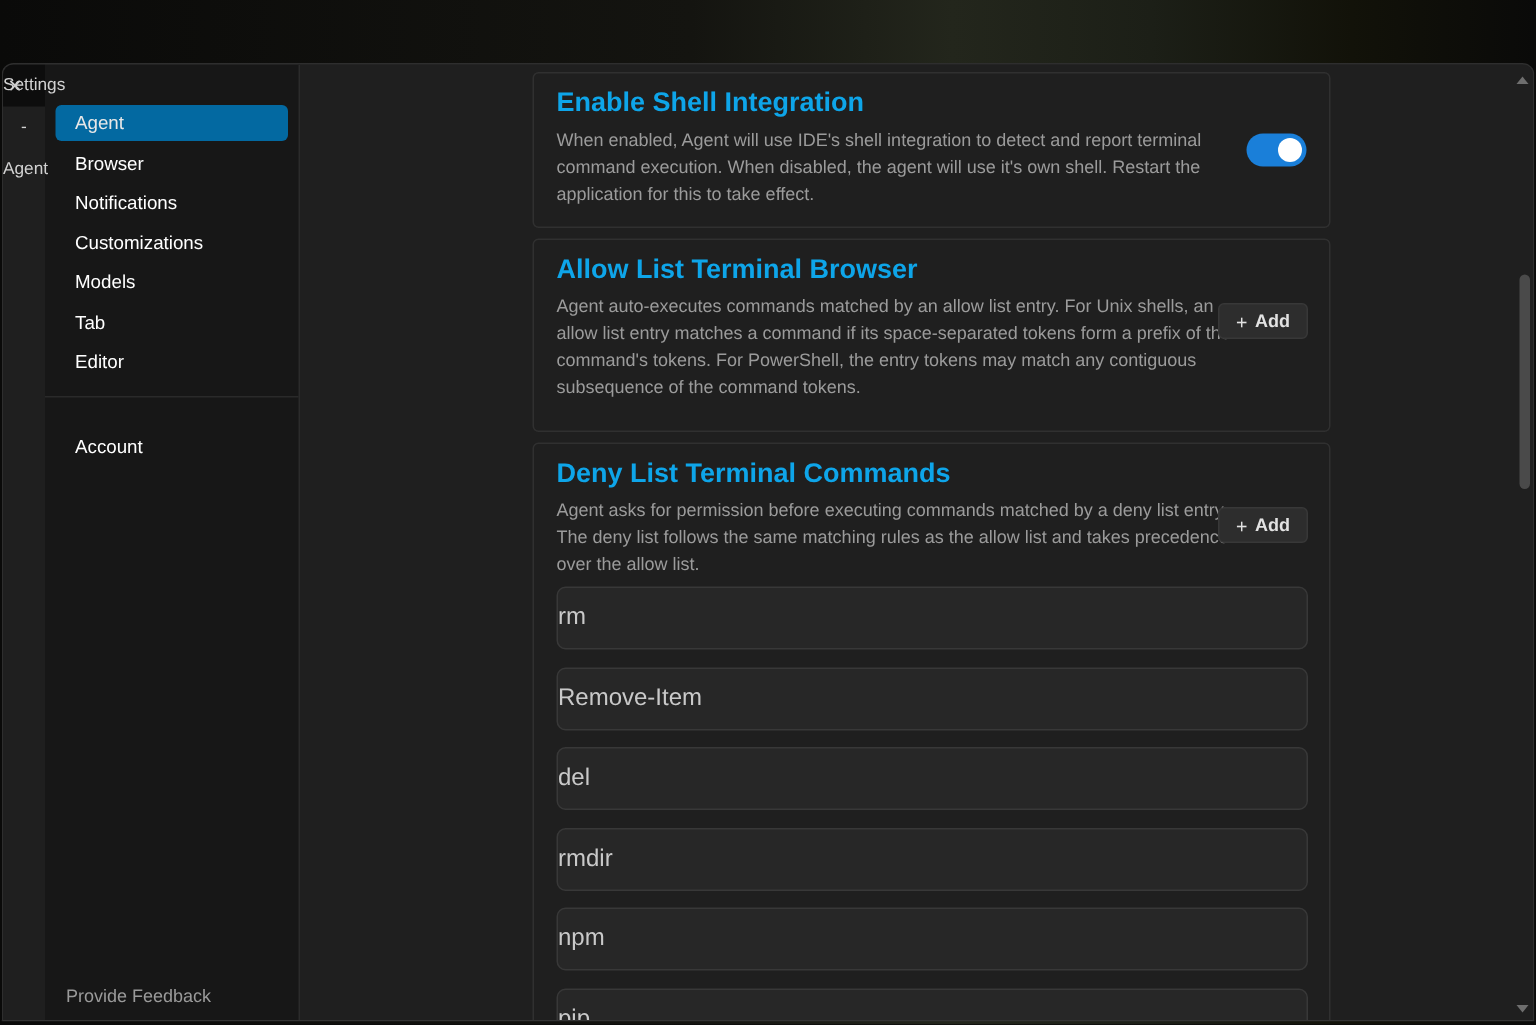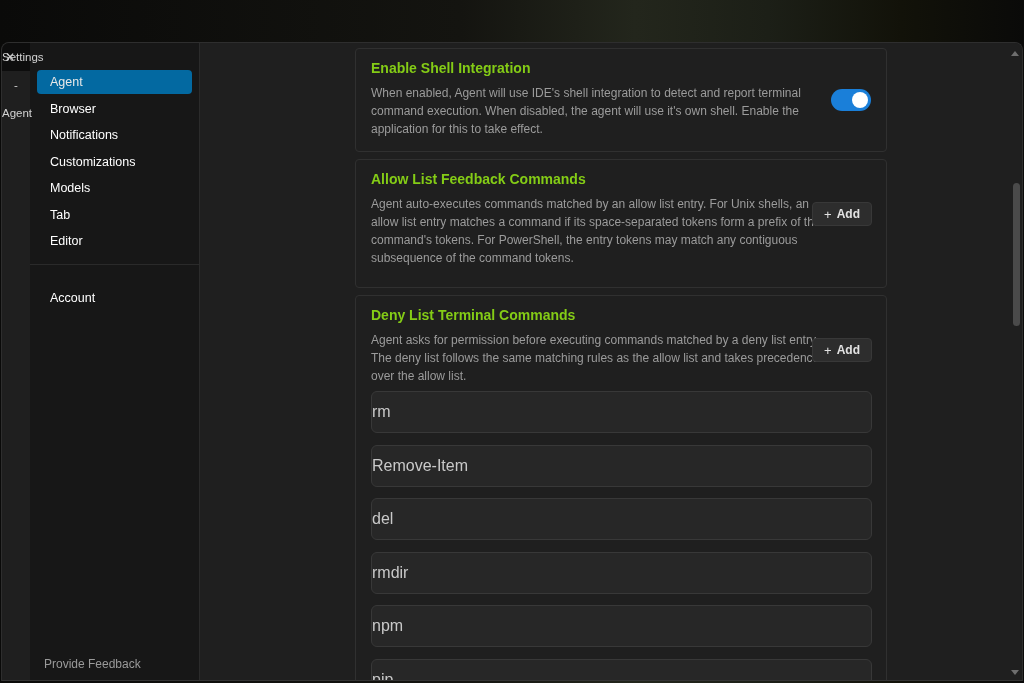--- a/index.html
+++ b/index.html
@@ -29,21 +29,21 @@
   .nav-item.selected { background:#0369a1; color:#e8e8e8; }
   .sidebar-divider { height:1px; background:#2a2a2a; margin-top:8px; }
   .account-item { margin-top:21px;align-items:center; }
   .feedback { margin-top:auto; padding:0 0 9px 14px; font-size:12px; color:#9a9a9a; cursor:default; }
   
   .content { position:relative; flex:1; background:#1f1f1f; overflow:hidden; }
   .cards { position:absolute; left:155px; top:5px; width:532px; display:flex; flex-direction:column; gap:7px; }
   .card { position:relative; border:1px solid #303030; border-radius:4px; background:#1f1f1f;
           padding:11px 14px 13px 15px; }
   .card-2 { padding-bottom:20px; }
-  .card-title { font-size:14px; font-weight:700; color:#84cc16; line-height:16px; margin-bottom:8px; }
+  .card-title { font-size:18px; font-weight:700; color:#0ea5e9; line-height:16px; margin-bottom:8px; }
   .card-desc { font-size:12px; line-height:18px; color:#9b9b9b; width:452px; }
   
   .toggle { position:absolute; right:15px; top:50%; transform:translateY(-50%);
             width:40px; height:22px; border-radius:11px; background:#1a7fd9; cursor:pointer; }
   .toggle .knob { position:absolute; right:3px; top:3px; width:16px; height:16px;
                   border-radius:50%; background:#ffffff; }
   
   .add-btn { position:absolute; right:14px; top:42px; height:24px; padding:0 11px;
              background:#2d2d2d; border:1px solid #383838; border-radius:4px;
              color:#e2e2e2; font-size:12px; font-weight:700; display:flex; align-items:center; gap:5px;
@@ -114,28 +114,28 @@
           <span>Account</span>
         </div>
         <div class="feedback">Provide Feedback</div>
       </div>
 
       <div class="content">
         <div class="cards">
 
           <div class="card">
             <div class="card-title">Enable Shell Integration</div>
-            <div class="card-desc">When enabled, Agent will use IDE's shell integration to detect and report terminal command execution. When disabled, the agent will use it's own shell. Enable the application for this to take effect.</div>
+            <div class="card-desc">When enabled, Agent will use IDE's shell integration to detect and report terminal command execution. When disabled, the agent will use it's own shell. Restart the application for this to take effect.</div>
             <div class="toggle" style="background: rgb(26, 127, 217);">
               <div class="knob"></div>
             </div>
           </div>
 
           <div class="card card-2">
-            <div class="card-title">Allow List Feedback Commands</div>
+            <div class="card-title">Allow List Terminal Browser</div>
             <div class="card-desc">Agent auto-executes commands matched by an allow list entry. For Unix shells, an allow list entry matches a command if its space-separated tokens form a prefix of the command's tokens. For PowerShell, the entry tokens may match any contiguous subsequence of the command tokens.</div>
             <div class="add-btn">
               <span class="plus">+</span>
               <span>Add</span>
             </div>
           </div>
 
           <div class="card">
             <div class="card-title">Deny List Terminal Commands</div>
             <div class="card-desc">Agent asks for permission before executing commands matched by a deny list entry. The deny list follows the same matching rules as the allow list and takes precedence over the allow list.</div>

